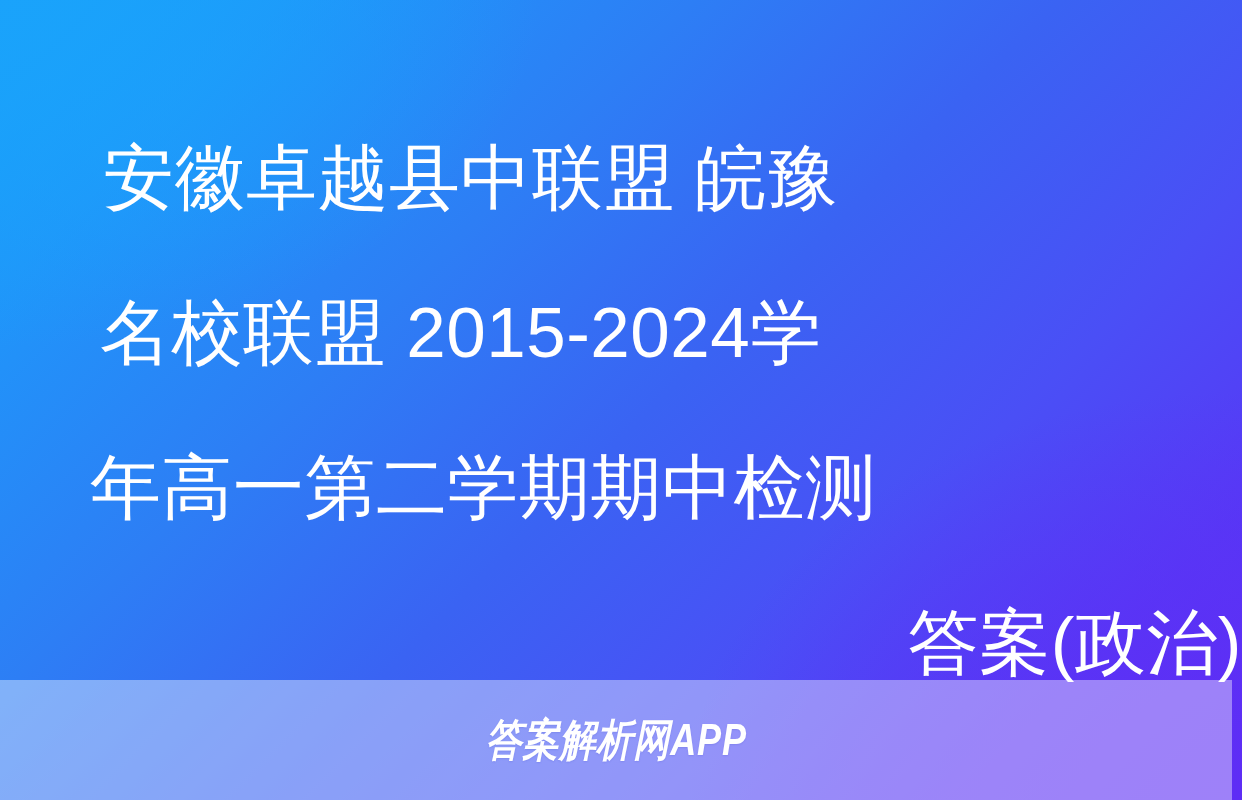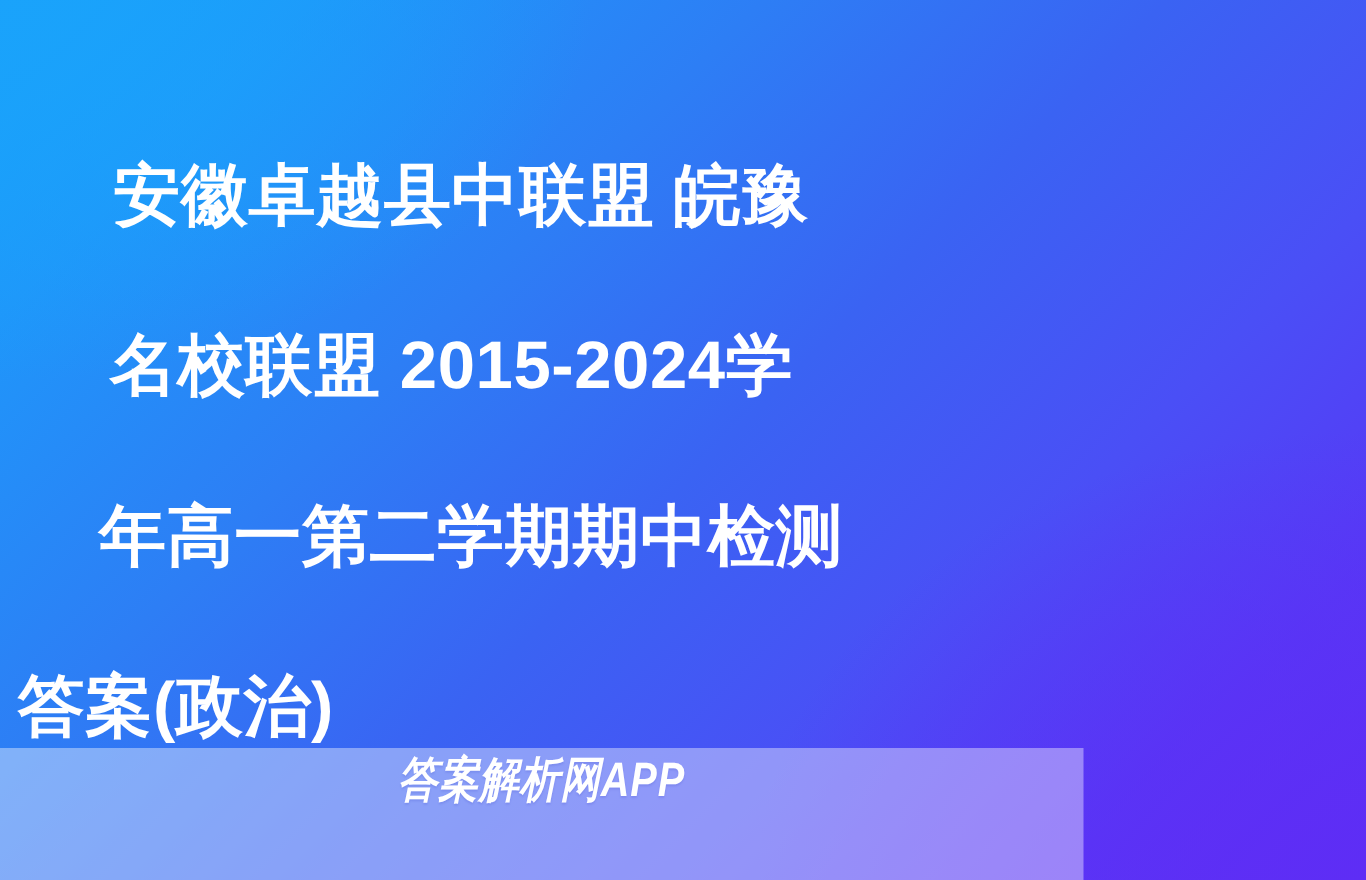--- a/index.html
+++ b/index.html
@@ -46,41 +46,42 @@
     position: absolute;
     left: 0;
     top: 0;
     width: 1242px;
     padding: 0;
     z-index: 2;
   }
 
   .title-line {
     color: #ffffff;
-    font-size: 61px;
+    font-size: 71px;
     line-height: 155px;
-    font-weight: 700;
+    font-weight: 400;
     letter-spacing: 0.5px;
     white-space: nowrap;
   }
 
   .title-line.l1 { margin-left: 103px; margin-top: 100px; }
   .title-line.l2 { margin-left: 100px; }
   .title-line.l3 { margin-left: 90px; }
-  .title-line.l4 { text-align: left; margin-left: 16px; }
+  .title-line.l4 { text-align: right; margin-left: 16px; }
 
   .watermark-band {
     position: absolute;
     left: 0;
     top: 680px;
-    width: 985px;
+    width: 1232px;
     height: 120px;
     background: rgba(255, 255, 255, 0.40);
     z-index: 3;
     display: flex;
+    align-items: center;
     justify-content: center;
   }
 
   .watermark-text {
     color: #ffffff;
     font-size: 44px;
     font-weight: 700;
     font-style: italic;
     letter-spacing: 1px;
     transform: scaleX(0.82);

